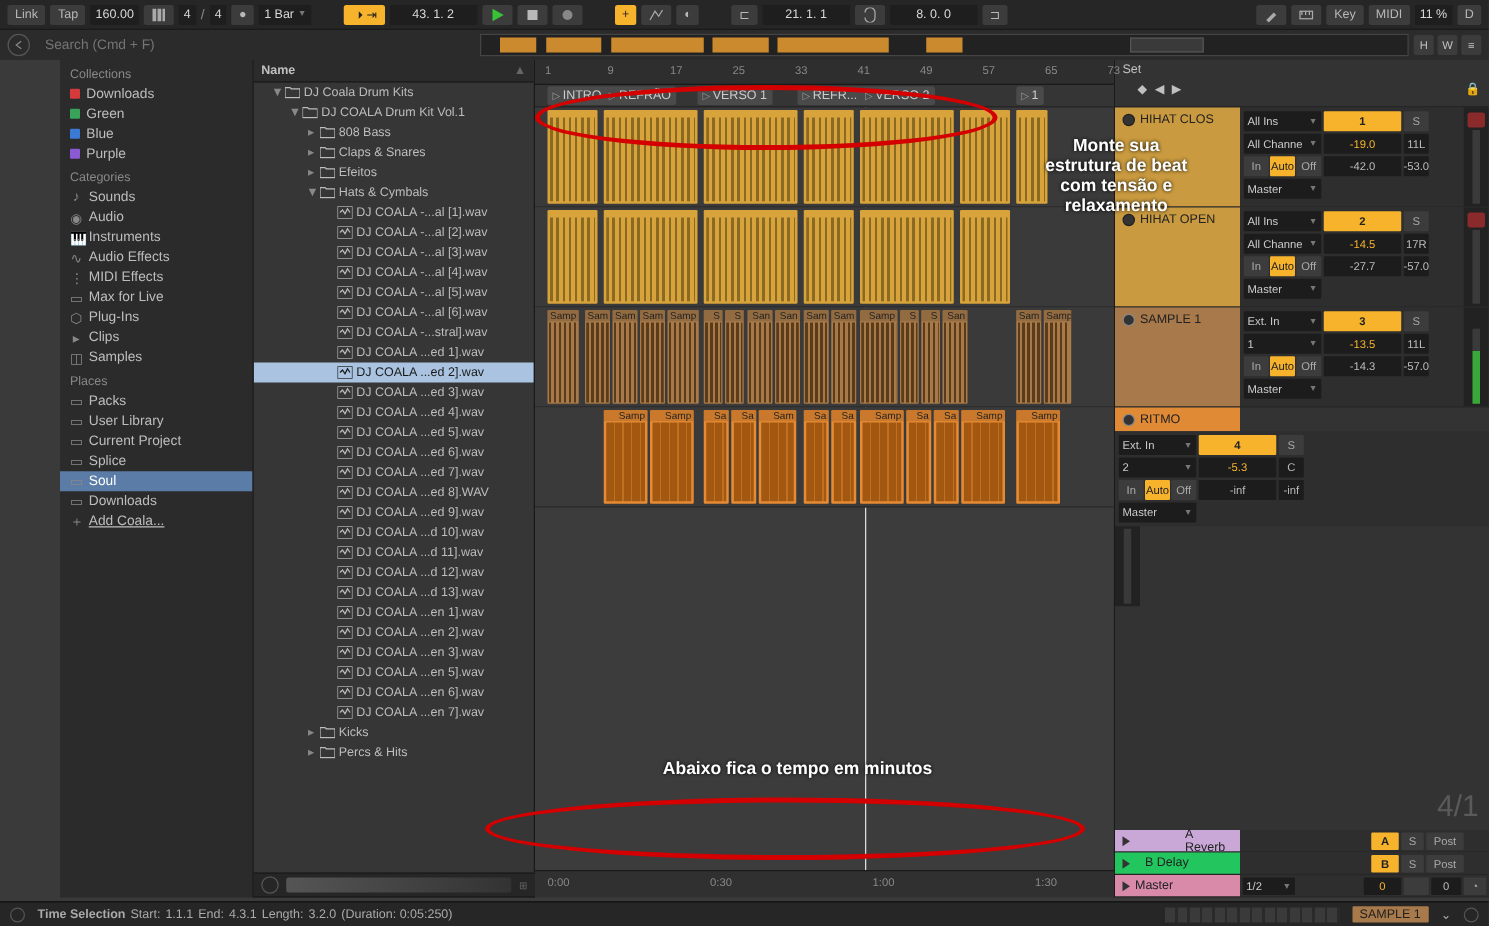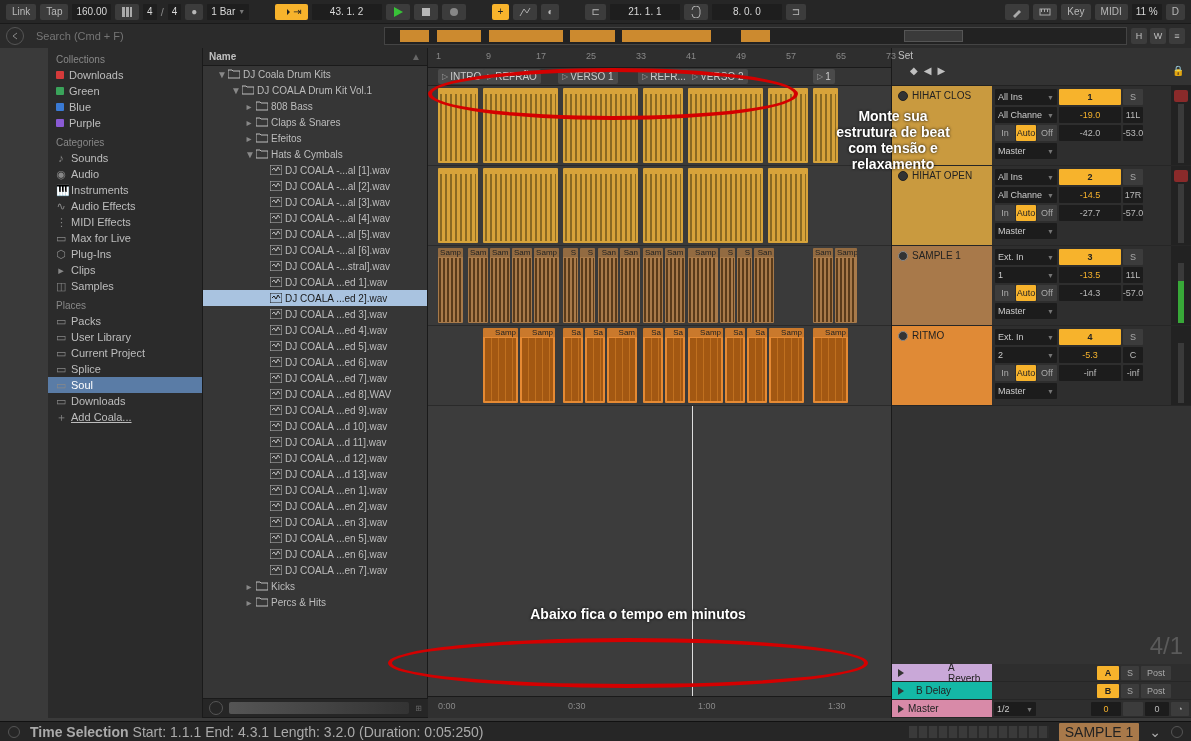--- a/index.html
+++ b/index.html
@@ -99,27 +99,27 @@
 .sqbtn.num { background:#f7b32c; color:#222; font-weight:bold;}
 .meter-col { width:20px; background:#222; display:flex; flex-direction:column; justify-content:flex-end; padding:2px;}
 .meter { width:6px; background:#3a3a3a; height:60px; margin:0 auto;}
 .meter.fill { background:linear-gradient(to top,#38a838 0 70%,#3a3a3a 70% 100%);}
 .rec-sq { width:14px; height:12px; background:#8a2a2a; border-radius:2px; margin:2px auto;}
 
 .return-row { display:flex; height:18px; border-bottom:1px solid #262626;}
 .return-row .hdr { width:100px; padding:2px 6px; display:flex; align-items:center; gap:4px; font-size:10px; color:#222;}
 .return-row .hdr .pd { width:0; height:0; border-left:6px solid #333; border-top:4px solid transparent; border-bottom:4px solid transparent;}
 .return-row .hdrA { background:#c9a8d8;gap:44px;}
-.return-row .hdrB { background:#14b8a6;gap:12px;}
+.return-row .hdrB { background:#22c55e;gap:12px;}
 .return-row .hdrM { background:#d88aa8;}
 .return-row .ctrl2 { flex:1; background:#2e2e2e; display:flex; gap:2px; padding:2px;}
 .return-row .ctrl2 > div { height:14px;}
 
 
-.status { position:absolute; bottom:0; left:0; right:0; height:20px; background:#262626; display:flex; align-items:center; padding:0 8px; gap:10px; font-size:14px; color:#aaa; border-top:1px solid #111;}
+.status { position:absolute; bottom:0; left:0; right:0; height:20px; background:#262626; display:flex; align-items:center; padding:0 8px; gap:10px; font-size:10px; color:#aaa; border-top:1px solid #111;}
 .status .seg { display:flex; gap:4px;}
 .status .stripes { width:140px; height:12px; background:repeating-linear-gradient(90deg,#3a3a3a 0 8px,#2a2a2a 8px 10px); margin-left:auto;}
 .status .clipname { background:#a8794a; color:#222; padding:1px 6px; border-radius:1px;}
 
 
 .anno-ellipse { position:absolute; border:4px solid #d40000; border-radius:50%; pointer-events:none;}
 .anno-text { position:absolute; color:#fff; font-weight:bold; font-size:14px; text-align:center; pointer-events:none; text-shadow:0 0 3px #000;}
 .playhead { position:absolute; top:0; bottom:0; width:1px; background:#ddd; pointer-events:none;}
 </style>
 </head>
@@ -919,21 +919,21 @@
               <span>Master</span>
               <span class="ar">▼</span>
             </div>
             <div></div>
             <div></div>
           </div>
           <div class="meter-col">
             <div class="meter fill"></div>
           </div>
         </div>
-        <div class="track-row" style="height: 80px;">
+        <div class="track-row" style="height: 80px; flex-direction: column;">
           <div class="hdr orange">
             <span class="dot"></span>
             <span>RITMO</span>
           </div>
           <div class="ctrl">
             <div class="dd">
               <span>Ext. In</span>
               <span class="ar">▼</span>
             </div>
             <div class="sqbtn num">4</div>

